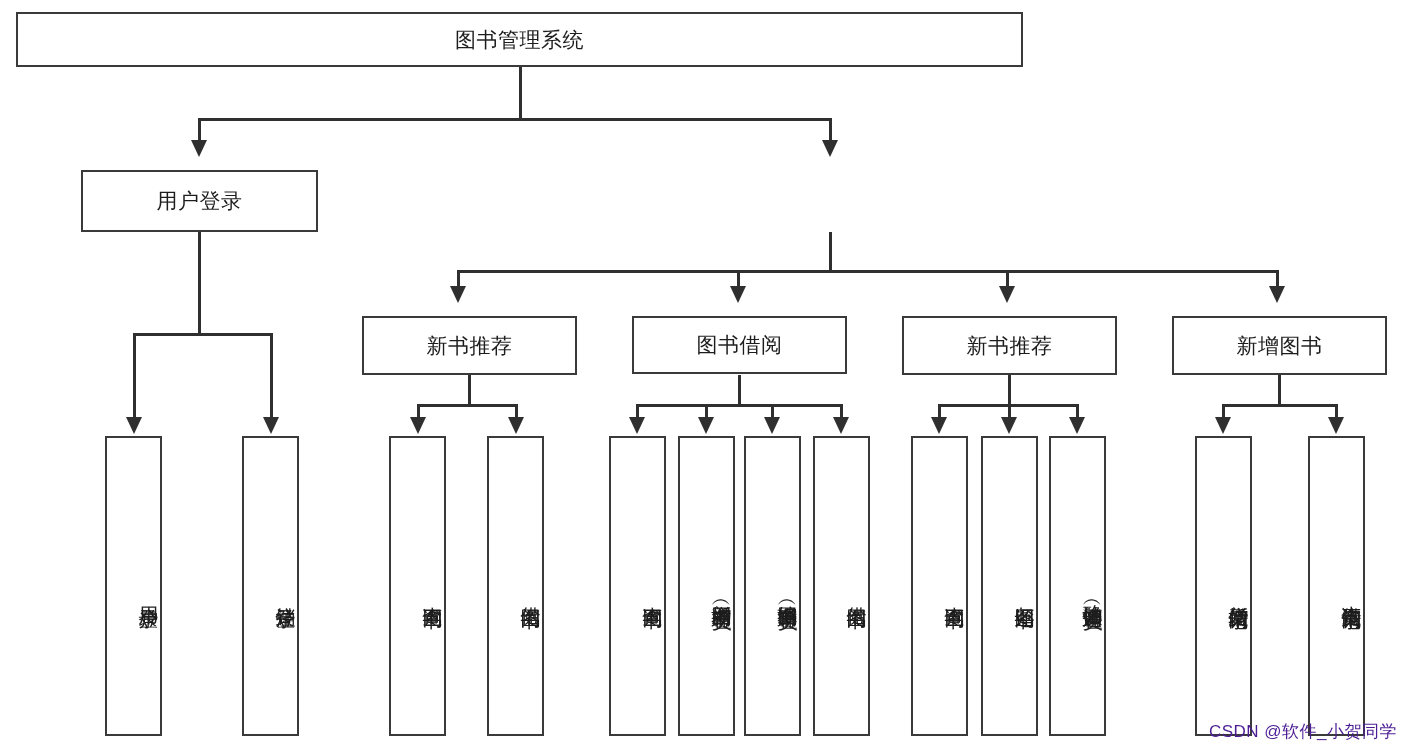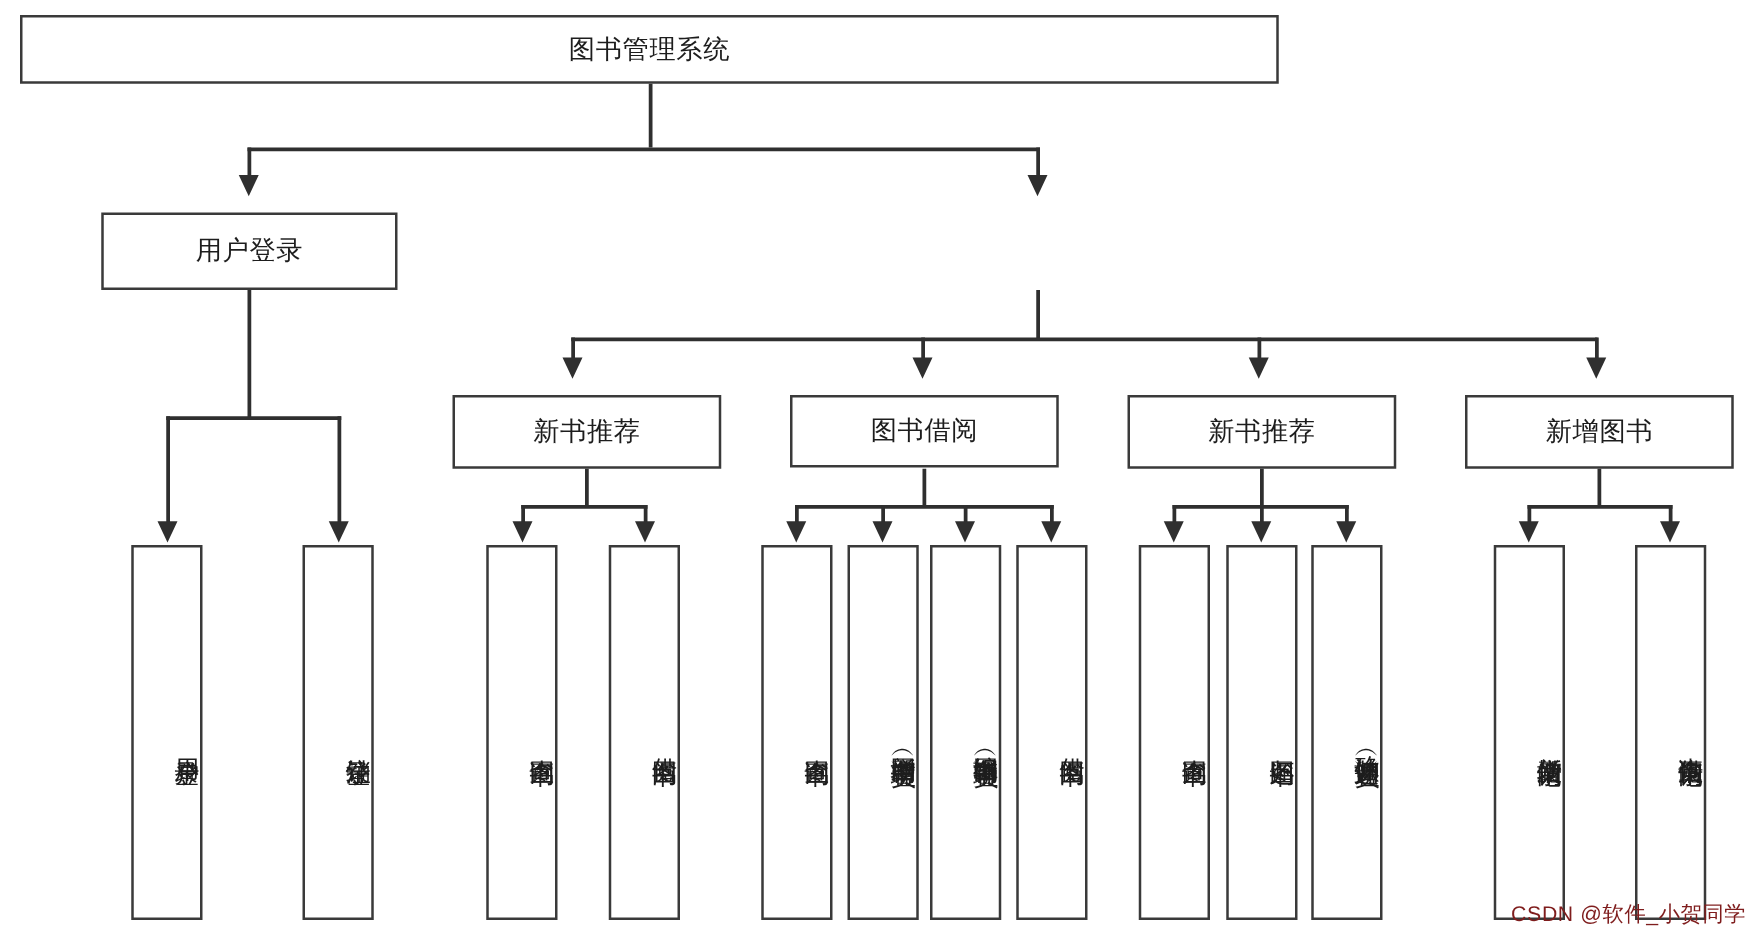--- a/index.html
+++ b/index.html
@@ -58,21 +58,21 @@
     height: 0;
     border-left: 8px solid transparent;
     border-right: 8px solid transparent;
     border-top: 17px solid #2f2f2f;
   }
   #watermark {
     position: absolute;
     right: 8px;
     bottom: 4px;
     font-size: 17px;
-    color: #7f1d1d;
+    color: #4c1d95;
     letter-spacing: 0.5px;
     white-space: nowrap;
   }
 </style>
 </head>
 <body>
 
 <div id="canvas">
 
   <div class="node horiz" style="left:16px; top:12px; width:1007px; height:55px;">

